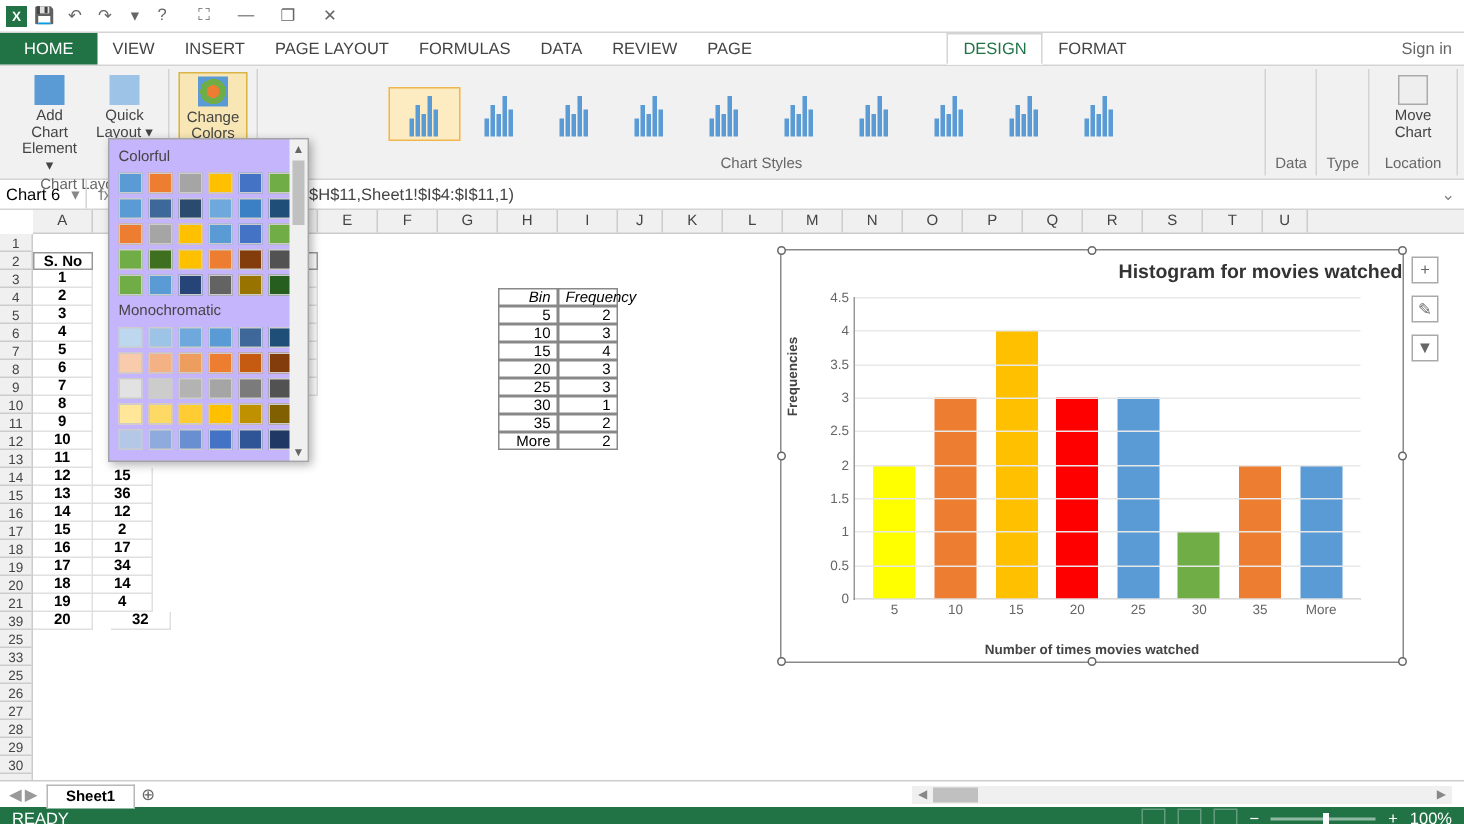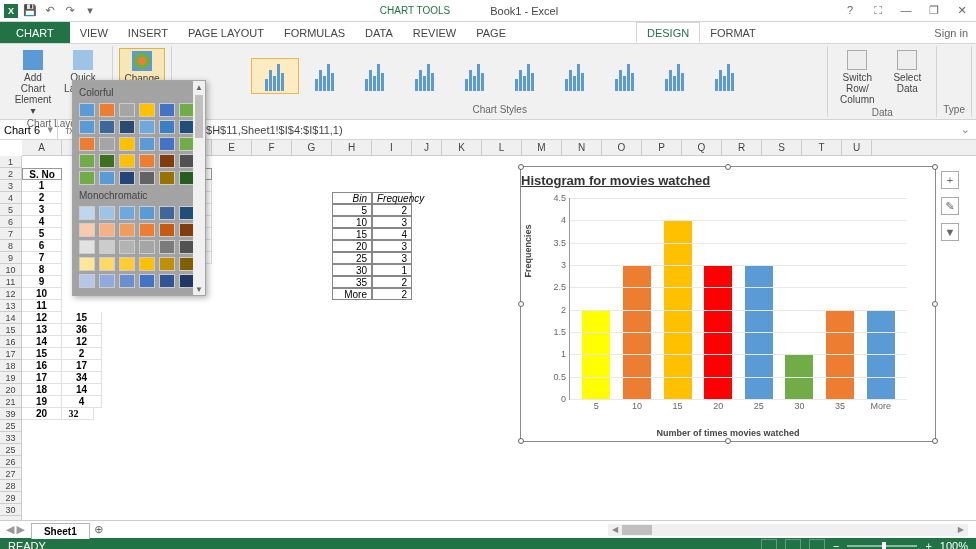--- a/index.html
+++ b/index.html
@@ -31,21 +31,21 @@
 .rbtn-icon { width: 20px; height: 20px; margin-bottom: 2px; }
 .rbtn-label { font-size: 10px; text-align: center; line-height: 11px; color: #444; }
 .rbtn.highlighted { background: #f8e6b5; border: 1px solid #d9b448; }
 .rgroup-title { font-size: 10px; color: #666; margin-top: auto; }
 .chart-style-thumb { width: 48px; height: 36px; border: 1px solid transparent; display: flex; align-items: flex-end; justify-content: center; gap: 1px; padding: 2px; }
 .chart-style-thumb.sel { border: 1px solid #f0b64e; background: #fdebc2; }
 .chart-style-thumb span { width: 3px; background: #5b9bd5; }
 .chart-styles { display: flex; gap: 2px; align-items: center; flex: 1; }
 
 
-.color-dropdown { position: absolute; left: 72px; top: 80px; width: 134px; background: #a3a3a3; border: 1px solid #a5a5a5; box-shadow: 2px 2px 6px rgba(0,0,0,0.3); z-index: 100; }
+.color-dropdown { position: absolute; left: 72px; top: 92px; width: 134px; background: #c4b5fd; border: 1px solid #a5a5a5; box-shadow: 2px 2px 6px rgba(0,0,0,0.3); z-index: 100; }
 .cd-section { padding: 4px 6px; }
 .cd-label { font-size: 10px; color: #444; padding: 2px 0; }
 .cd-row { display: flex; gap: 4px; margin: 3px 0; }
 .cd-swatch { width: 16px; height: 14px; border: 1px solid #ccc; }
 .cd-scroll { position: absolute; right: 0; top: 0; bottom: 0; width: 12px; background: #f0f0f0; display: flex; flex-direction: column; align-items: center; }
 .cd-scroll-btn { width: 12px; height: 12px; display: flex; align-items: center; justify-content: center; font-size: 8px; color: #666; }
 .cd-scroll-thumb { width: 8px; flex: 0.3; background: #c0c0c0; margin-top: 2px; }
 
 
 .formula-row { height: 20px; display: flex; align-items: center; border-bottom: 1px solid #d4d4d4; background: #fff; }
@@ -64,21 +64,21 @@
 .cell { position: absolute; border-right: 1px solid #e0e0e0; border-bottom: 1px solid #e0e0e0; font-size: 10px; padding: 0 4px; height: 12px; line-height: 12px; }
 .cell.header-cell { font-weight: bold; border: 1px solid #999; text-align: center; background: #fff; }
 .cell.right { text-align: right; }
 .cell.center { text-align: center; }
 .cell.bold { font-weight: bold; }
 .cell.bordered { border: 1px solid #888; }
 
 
 .embedded-chart { position: absolute; left: 498px; top: 10px; width: 416px; height: 276px; background: #fff; border: 1px solid #888; }
 .chart-handles { position: absolute; width: 6px; height: 6px; border: 1px solid #666; background: #fff; border-radius: 50%; }
-.chart-title { text-align: left; font-weight: 600; font-size: 13px; padding: 6px 0; color: #333; text-decoration: underline; }
+.chart-title { text-align: right; font-weight: 600; font-size: 13px; padding: 6px 0; color: #333; }
 .chart-plot { position: relative; margin: 4px 28px 28px 48px; height: 202px; border-left: 1px solid #999; border-bottom: 1px solid #999; }
 .grid-line { position: absolute; left: 0; right: 0; border-top: 1px solid #e8e8e8; }
 .ytick { position: absolute; right: 100%; width: 24px; text-align: right; font-size: 9px; padding-right: 4px; transform: translateY(-50%); color: #666; }
 .bars { position: absolute; left: 0; right: 0; bottom: 0; top: 0; display: flex; align-items: flex-end; justify-content: space-around; padding: 0 6px; }
 .bar { width: 28px; }
 .xtick { position: absolute; top: 100%; font-size: 9px; color: #666; text-align: center; width: 28px; padding-top: 2px; }
 .ylabel { position: absolute; left: -42px; top: 50%; transform: rotate(-90deg) translateX(50%); transform-origin: left; font-size: 9px; font-weight: 600; color: #444; }
 .xlabel { text-align: center; font-size: 9px; font-weight: 600; color: #444; margin-top: 2px; }
 .chart-side-btns { position: absolute; right: -24px; top: 4px; display: flex; flex-direction: column; gap: 8px; }
 .side-btn { width: 18px; height: 18px; background: #fff; border: 1px solid #aaa; display: flex; align-items: center; justify-content: center; font-size: 11px; color: #666; }
@@ -103,35 +103,31 @@
 <body>
 
 <div class="title-bar">
   <div class="title-left">
     <div class="excel-icon">X</div>
     <span class="qat-btn">💾</span>
     <span class="qat-btn">↶</span>
     <span class="qat-btn">↷</span>
     <span class="qat-btn">▾</span>
   </div>
-  <div class="title-center">
-    <span class="chart-tools">CHART TOOLS</span>
-    <span class="book-name">Book1 - Excel</span>
-  </div>
   <div class="title-right">
     <span class="win-btn">?</span>
     <span class="win-btn">⛶</span>
     <span class="win-btn">—</span>
     <span class="win-btn">❐</span>
     <span class="win-btn">✕</span>
   </div>
 </div>
 
 <div class="ribbon-tabs">
-  <div class="tab file">CHART</div>
+  <div class="tab file">HOME</div>
   <div class="tab">VIEW</div>
   <div class="tab">INSERT</div>
   <div class="tab">PAGE LAYOUT</div>
   <div class="tab">FORMULAS</div>
   <div class="tab">DATA</div>
   <div class="tab">REVIEW</div>
   <div class="tab">PAGE</div>
   <div style="width:120px"></div>
   <div class="tab active">DESIGN</div>
   <div class="tab">FORMAT</div>
@@ -231,34 +227,33 @@
           <span style="height:40%"></span>
           <span style="height:70%"></span>
           <span style="height:50%"></span>
           <span style="height:90%"></span>
           <span style="height:60%"></span>
         </div>
     </div>
     <div class="rgroup-title">Chart Styles</div>
   </div>
   <div class="rgroup">
+    <div class="rgroup-title">Data</div>
+  </div>
+  <div class="rgroup">
+    <div class="rgroup-title">Type</div>
+  </div>
+  <div class="rgroup">
     <div class="rgroup-btns">
       <div class="rbtn">
         <div class="rbtn-icon" style="background:#eee;border:1px solid #aaa"></div>
-        <div class="rbtn-label">Switch Row/ Column</div>
-      </div>
-      <div class="rbtn">
-        <div class="rbtn-icon" style="background:#eee;border:1px solid #aaa"></div>
-        <div class="rbtn-label">Select Data</div>
-      </div>
-    </div>
-    <div class="rgroup-title">Data</div>
-  </div>
-  <div class="rgroup">
-    <div class="rgroup-title">Type</div>
+        <div class="rbtn-label">Move Chart</div>
+      </div>
+    </div>
+    <div class="rgroup-title">Location</div>
   </div>
 </div>
 
 <div class="color-dropdown">
   <div class="cd-section">
     <div class="cd-label">Colorful</div>
     <div id="colorful-rows">
         <div class="cd-row">
           <div class="cd-swatch" style="background: rgb(91, 155, 213);"></div>
           <div class="cd-swatch" style="background: rgb(237, 125, 49);"></div>
@@ -519,21 +514,21 @@
         <div class="cell bold center" style="left: 0px; top: 240px; width: 40px;">19</div>
         <div class="cell bold center" style="left: 0px; top: 252px; width: 40px;">20</div>
         <div class="cell bold center" style="left: 40px; top: 156px; width: 40px;">15</div>
         <div class="cell bold center" style="left: 40px; top: 168px; width: 40px;">36</div>
         <div class="cell bold center" style="left: 40px; top: 180px; width: 40px;">12</div>
         <div class="cell bold center" style="left: 40px; top: 192px; width: 40px;">2</div>
         <div class="cell bold center" style="left: 40px; top: 204px; width: 40px;">17</div>
         <div class="cell bold center" style="left: 40px; top: 216px; width: 40px;">34</div>
         <div class="cell bold center" style="left: 40px; top: 228px; width: 40px;">14</div>
         <div class="cell bold center" style="left: 40px; top: 240px; width: 40px;">4</div>
-        <div class="cell bold center" style="left: 32px; top: 252px; width: 40px; font-family: Liberation Serif, serif;">32</div>
+        <div class="cell bold center" style="left: 52px; top: 252px; width: 40px;">32</div>
         <div class="cell header-cell" style="left: 120px; top: 12px; width: 70px;">Bins</div>
         <div class="cell bold center" style="left: 120px; top: 24px; width: 70px;">5</div>
         <div class="cell bold center" style="left: 120px; top: 36px; width: 70px;">10</div>
         <div class="cell bold center" style="left: 120px; top: 48px; width: 70px;">15</div>
         <div class="cell bold center" style="left: 120px; top: 60px; width: 70px;">20</div>
         <div class="cell bold center" style="left: 120px; top: 72px; width: 70px;">25</div>
         <div class="cell bold center" style="left: 120px; top: 84px; width: 70px;">30</div>
         <div class="cell bold center" style="left: 120px; top: 96px; width: 70px;">35</div>
         <div class="cell right bordered" style="left: 310px; top: 36px; width: 40px; font-style: italic;">Bin</div>
         <div class="cell right bordered" style="left: 350px; top: 36px; width: 40px; font-style: italic;">Frequency</div>

